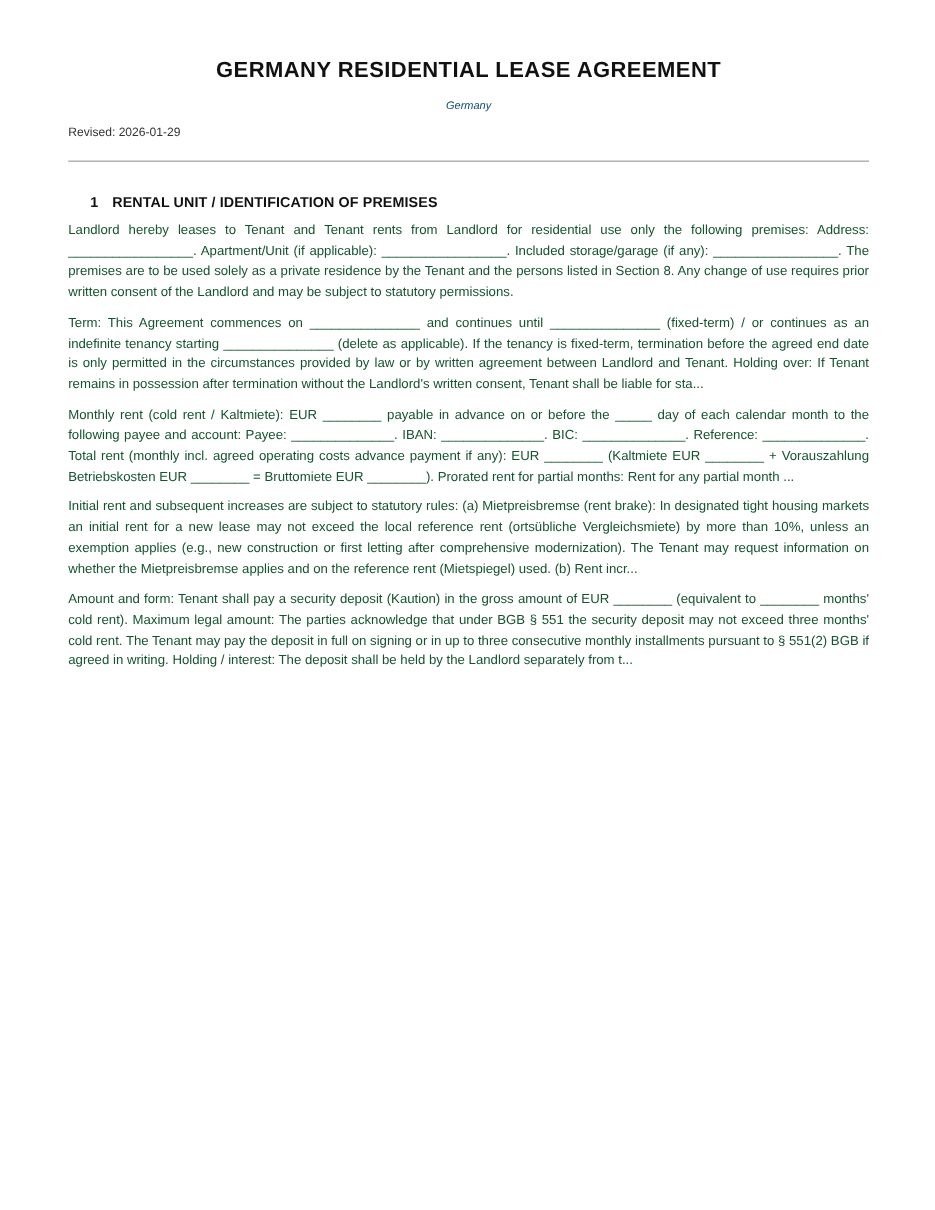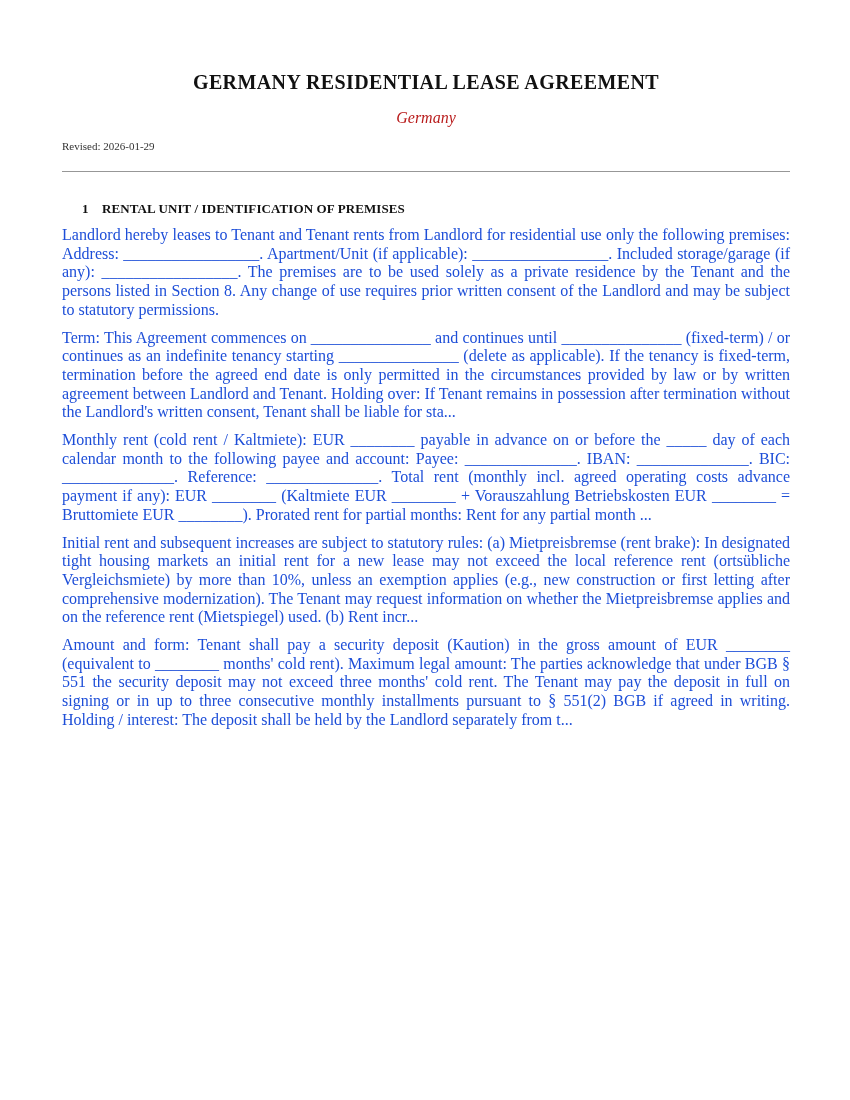--- a/index.html
+++ b/index.html
@@ -5,39 +5,39 @@
   html, body {
     margin: 0;
     padding: 0;
     background: #ffffff;
   }
   .page {
     width: 850px;
     height: 1100px;
     background: #ffffff;
     box-sizing: border-box;
-    padding: 71px 60px 0 62px;
-    font-family: Liberation Serif, serif;
+    padding: 53px 60px 0 62px;
+    font-family: Liberation Sans, sans-serif;
     color: #1a1a1a;
     overflow: hidden;
   }
   .doc-title {
     margin: 0;
     text-align: center;
     font-size: 20px;
     font-weight: bold;
     letter-spacing: 0.4px;
     color: #111111;
   }
   .doc-subtitle {
     margin-top: 15px;
     text-align: center;
     font-style: italic;
-    font-size: 16px;
-    color: #b91c1c;
+    font-size: 10px;
+    color: #0c4a6e;
   }
   .doc-revised {
     margin-top: 13px;
     text-align: left;
     font-size: 11px;
     color: #333333;
   }
   hr.header-divider {
     margin: 19px 0 0 0;
     border: none;
@@ -51,24 +51,24 @@
     color: #111111;
     letter-spacing: 0.1px;
   }
   .sec-num {
     display: inline-block;
     min-width: 8px;
     margin-right: 12px;
   }
   .sec-body {
     margin: 9px 0 0 0;
-    font-size: 16px;
+    font-size: 12px;
     line-height: 18.7px;
     text-align: justify;
-    color: #1d4ed8;
+    color: #14532d;
   }
   .doc-section:first-child h2 {
     margin-top: 29px;
     margin-left: 20px;
   }
 </style>
 </head>
 <body>
 
 <div class="page">

